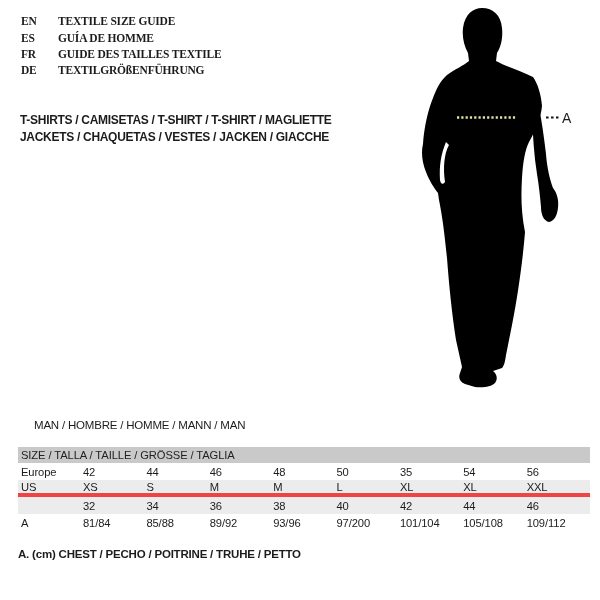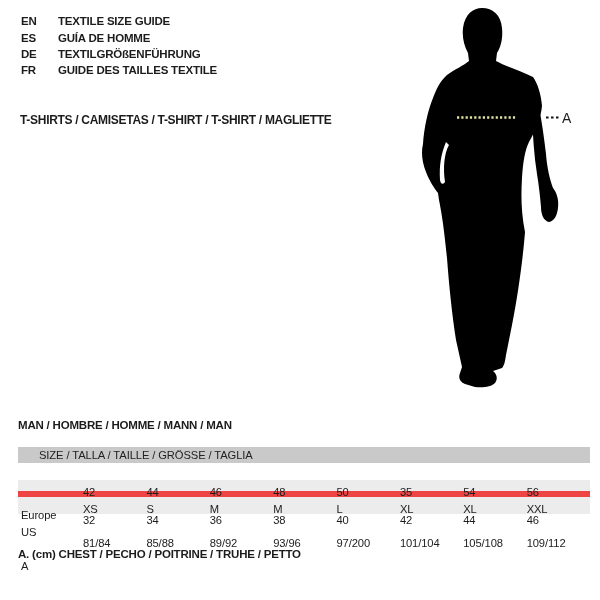--- a/index.html
+++ b/index.html
@@ -5,72 +5,73 @@
   * { margin:0; padding:0; box-sizing:border-box; }
   html,body { width:600px; height:600px; }
   body {
     position:relative;
     background:#ffffff;
     font-family:"Liberation Sans", sans-serif;
     color:#1c1c1c;
     overflow:hidden;
   }
   
-  .lang-list { position:absolute; left:21px; top:13px; }
+  .lang-list { position:absolute; left:21px; top:13px;font-family:Liberation Serif, serif; }
   .lang-row { display:flex; height:16.4px; align-items:center;
               font-size:11.5px; font-weight:bold; letter-spacing:-0.2px; }
   .lang-code { width:37px; }
   
   .categories { position:absolute; left:20px; top:112px;
                 font-size:12px; font-weight:bold; line-height:17px;
                 letter-spacing:-0.3px; }
   
   .figure-wrap { position:absolute; left:405px; top:0; width:195px; height:400px; }
   
-  .section-title { position:absolute; left:18px; top:419px;
-                   font-size:11.5px; font-weight:bold; letter-spacing:-0.2px; }
+  .section-title { position:absolute; left:34px; top:419px;
+                   font-size:11.5px; font-weight:normal; letter-spacing:-0.2px; }
   
   .size-table { position:absolute; left:18px; top:447px; width:572px;
                 font-size:11.2px; letter-spacing:-0.1px; }
   .t-header { height:16px; line-height:16px; background:#c9c9c9;
-              padding-left:21px; color:#222; }
+              padding-left:3px; color:#222; }
   .t-row { display:grid; grid-template-columns:65px repeat(8, 1fr);
            height:17px; align-items:center; }
   .t-row.alt { background:#ececec; }
-  .t-row.alt-top { border-bottom:6px solid #ef4444; }
-  .t-label { padding-left:3px; text-align:left;margin-top:46px; }
+  .t-row.alt-top { border-bottom:4px solid #ef4444; }
+  .t-label { padding-left:3px; text-align:left; }
   .t-cell { }
   
   .footnote { position:absolute; left:18px; top:548px;
               font-size:11.5px; font-weight:bold; letter-spacing:-0.2px; }
 </style>
 </head>
 <body>
 
 <div class="lang-list">
   <div class="lang-row">
     <span class="lang-code">EN</span>
     <span class="lang-text">TEXTILE SIZE GUIDE</span>
   </div>
   <div class="lang-row">
     <span class="lang-code">ES</span>
     <span class="lang-text">GUÍA DE HOMME</span>
   </div>
   <div class="lang-row">
+    <span class="lang-code">FR</span>
+    <span class="lang-text">GUIDE DES TAILLES TEXTILE</span>
+  </div>
+  <div class="lang-row">
     <span class="lang-code">DE</span>
     <span class="lang-text">TEXTILGRÖßENFÜHRUNG</span>
-  </div>
-  <div class="lang-row">
-    <span class="lang-code">FR</span>
-    <span class="lang-text">GUIDE DES TAILLES TEXTILE</span>
   </div>
 </div>
 
 <div class="categories">
   <div>T-SHIRTS / CAMISETAS / T-SHIRT / T-SHIRT / MAGLIETTE</div>
+  <div>JACKETS / CHAQUETAS / VESTES / JACKEN / GIACCHE</div>
 </div>
 
 <div class="figure-wrap">
   <svg width="195" height="400" viewBox="0 0 195 400">
 
     <path fill="#000000" d="
       M 77 8
       C 88 8, 96 15, 97 28
       C 98 38, 96 47, 92 53
       L 91 61

